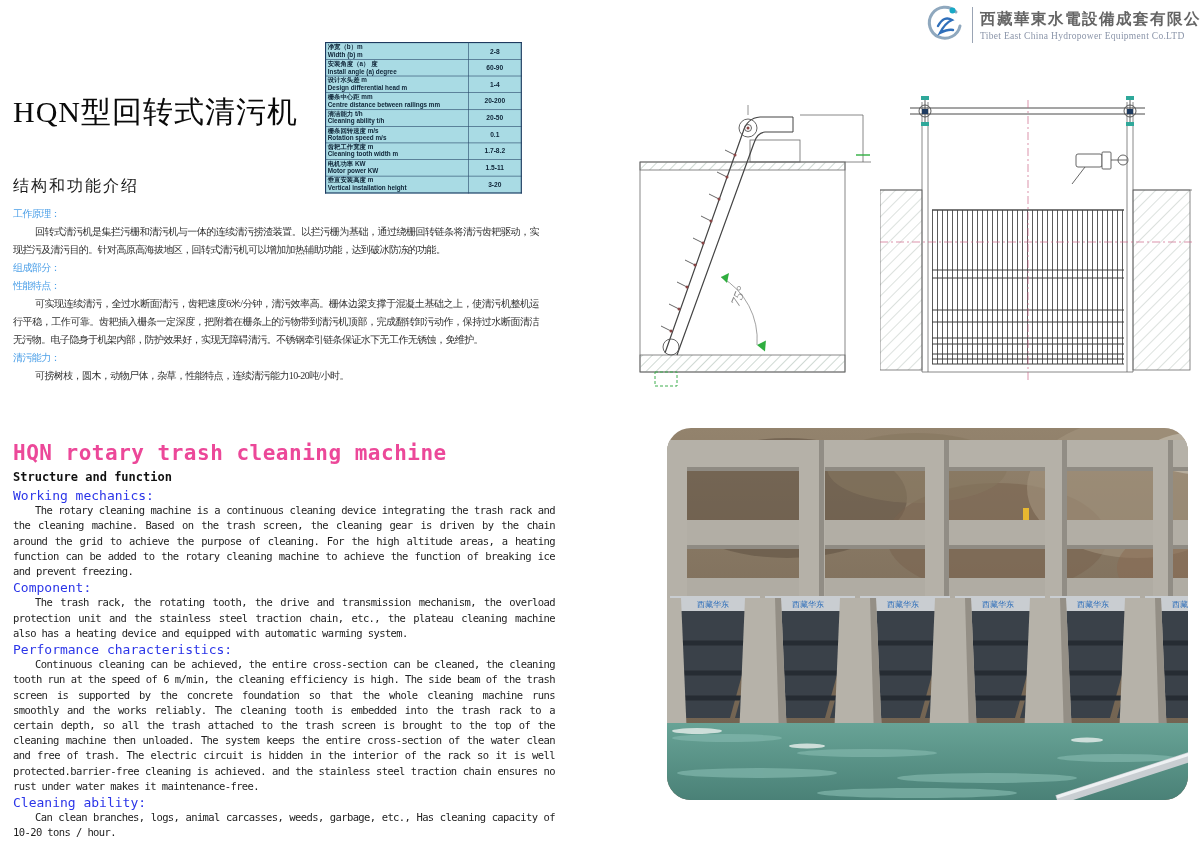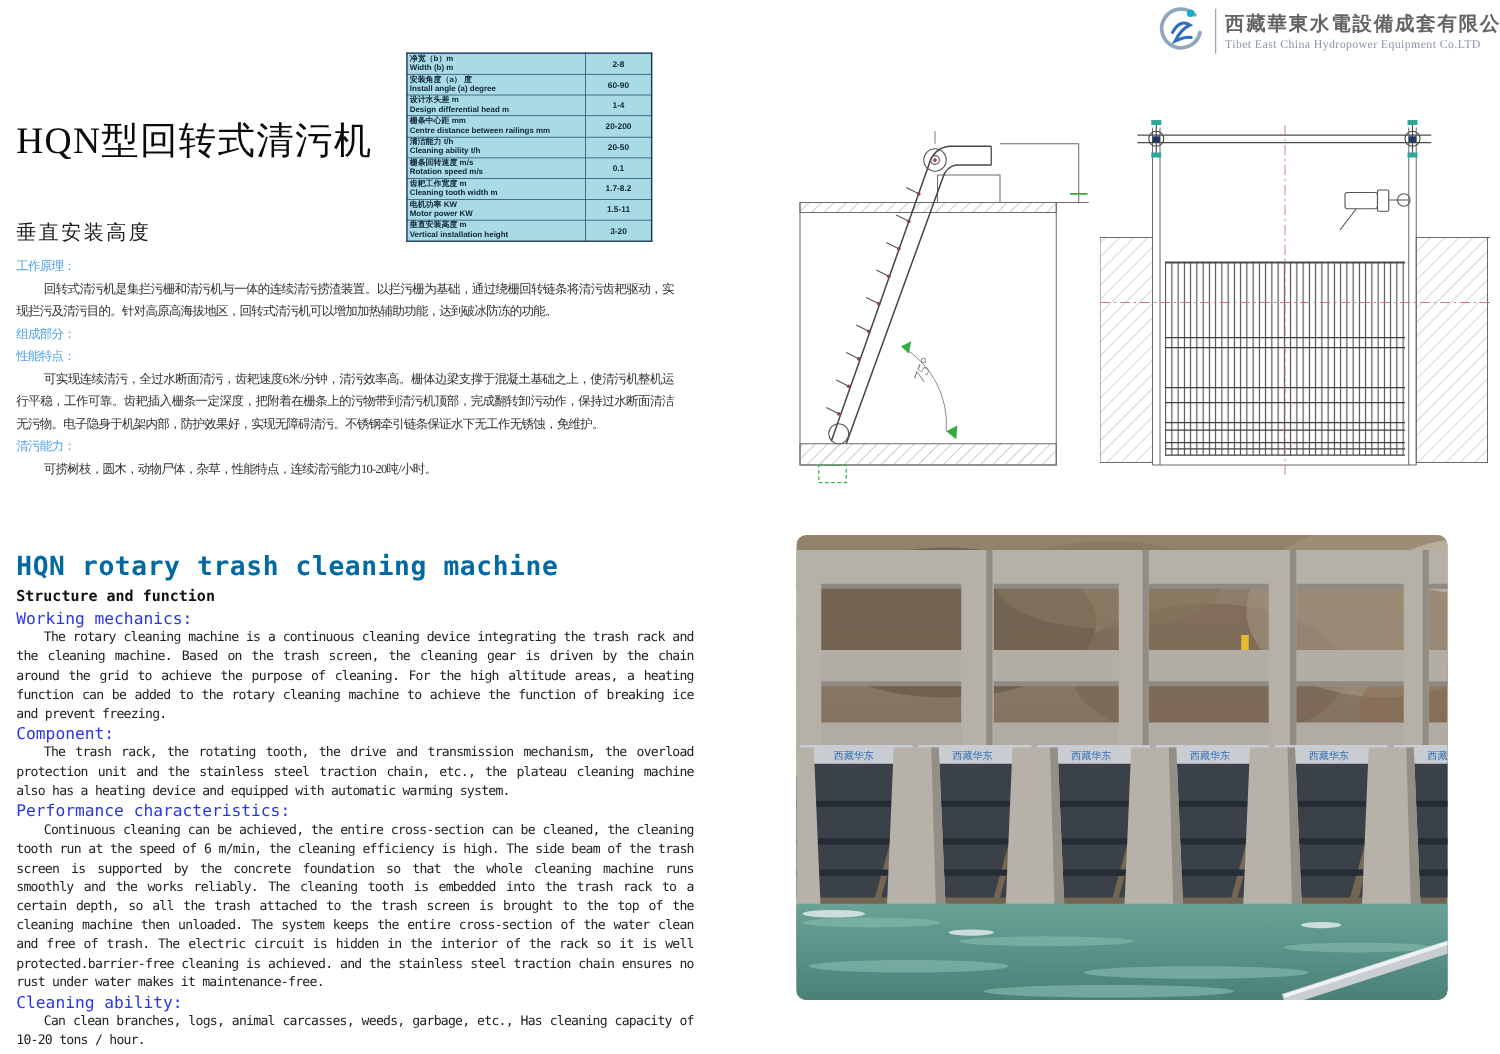--- a/index.html
+++ b/index.html
@@ -29,30 +29,30 @@
                font-size:16px;color:#1a1a1a;letter-spacing:2px;}
   #zh-sections{left:13px;top:205px;width:526px;
                font-family:"Liberation Serif","DejaVu Serif",serif;
                font-size:10px;line-height:18px;letter-spacing:-0.6px;}
   .zh-h{color:#4da0e8;}
   .zh-p{color:#303030;text-indent:22px;text-align:justify;}
 
   
   #en-block{left:13px;top:441px;width:542px;
             font-family:"DejaVu Sans Mono","Liberation Mono",monospace;}
-  #en-title{font-size:21px;font-weight:bold;color:#0369a1;letter-spacing:0.5px;line-height:25px;}
+  #en-title{font-size:21px;font-weight:bold;color:#ec4899;letter-spacing:0.5px;line-height:25px;}
   #en-subtitle{font-size:12px;font-weight:bold;color:#111;line-height:19px;margin-top:2px;}
   .en-h{color:#2b35e8;font-size:13px;line-height:15.2px;margin-top:1px;}
   .en-p{color:#222;font-size:10.5px;line-height:15.2px;letter-spacing:-0.6px;
         text-indent:22px;text-align:justify;}
 
   
   #side-view{left:605px;top:95px;}
   #front-view{left:880px;top:92px;}
-  #photo{left:637px;top:428px;width:521px;height:372px;border-radius:8px;overflow:hidden;}
+  #photo{left:667px;top:428px;width:521px;height:372px;border-radius:24px;overflow:hidden;}
   svg{display:block;}
 </style>
 </head>
 <body>
 
 <div id="logo" class="abs">
   <svg width="40" height="40" viewBox="0 0 40 40">
     <path d="M31,7 A15.5,15.5 0 1 0 35,21" fill="none" stroke="#8fa8be" stroke-width="3" stroke-linecap="round"></path>
     <circle cx="27.5" cy="5.5" r="3" fill="#18a9c6"></circle>
     <path d="M13,21 Q19,10 27,15 Q20,18 15,28 Q23,24 28,25" fill="none" stroke="#2f6fba" stroke-width="2.4" stroke-linecap="round"></path>
@@ -128,21 +128,21 @@
             <div>垂直安装高度 m</div>
             <div>Vertical installation height</div>
           </td>
           <td class="val">3-20</td>
         </tr>
   </tbody>
     </table>
 </div>
 
 <div id="zh-title" class="abs">HQN型回转式清污机</div>
-<div id="zh-subtitle" class="abs">垂直安装高度</div>
+<div id="zh-subtitle" class="abs">结构和功能介绍</div>
 
 <div id="zh-sections" class="abs">
   <div class="zh-h">工作原理：</div>
   <div class="zh-p">回转式清污机是集拦污栅和清污机与一体的连续清污捞渣装置。以拦污栅为基础，通过绕栅回转链条将清污齿耙驱动，实现拦污及清污目的。针对高原高海拔地区，回转式清污机可以增加加热辅助功能，达到破冰防冻的功能。</div>
   <div class="zh-h">组成部分：</div>
   <div class="zh-h">性能特点：</div>
   <div class="zh-p">可实现连续清污，全过水断面清污，齿耙速度6米/分钟，清污效率高。栅体边梁支撑于混凝土基础之上，使清污机整机运行平稳，工作可靠。齿耙插入栅条一定深度，把附着在栅条上的污物带到清污机顶部，完成翻转卸污动作，保持过水断面清洁无污物。电子隐身于机架内部，防护效果好，实现无障碍清污。不锈钢牵引链条保证水下无工作无锈蚀，免维护。</div>
   <div class="zh-h">清污能力：</div>
   <div class="zh-p">可捞树枝，圆木，动物尸体，杂草，性能特点，连续清污能力10-20吨/小时。</div>
 </div>

